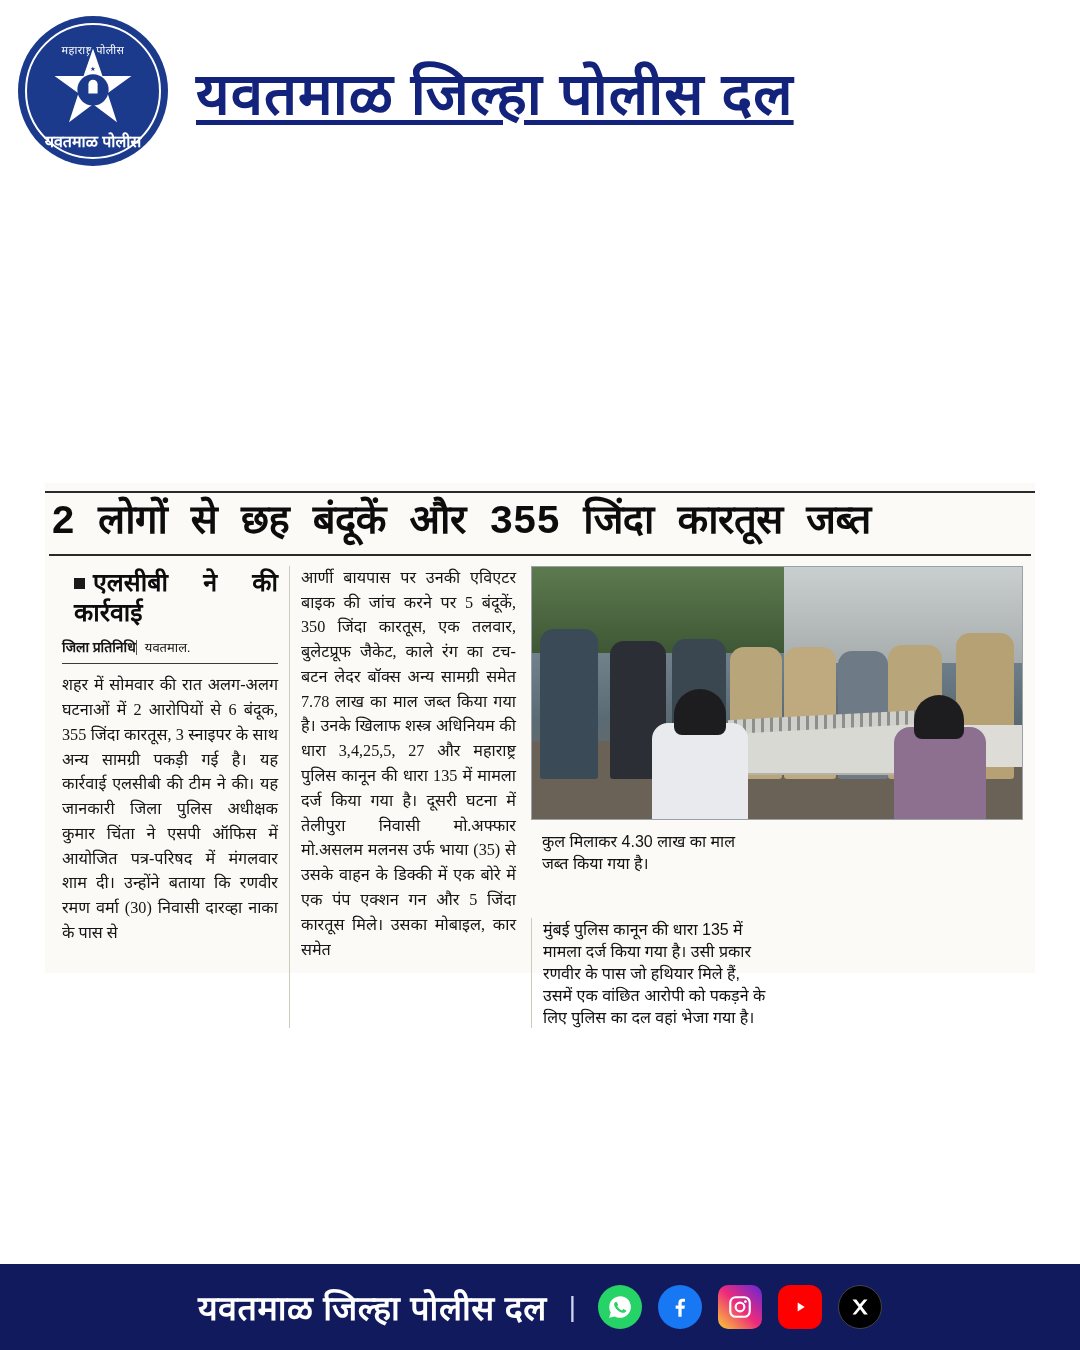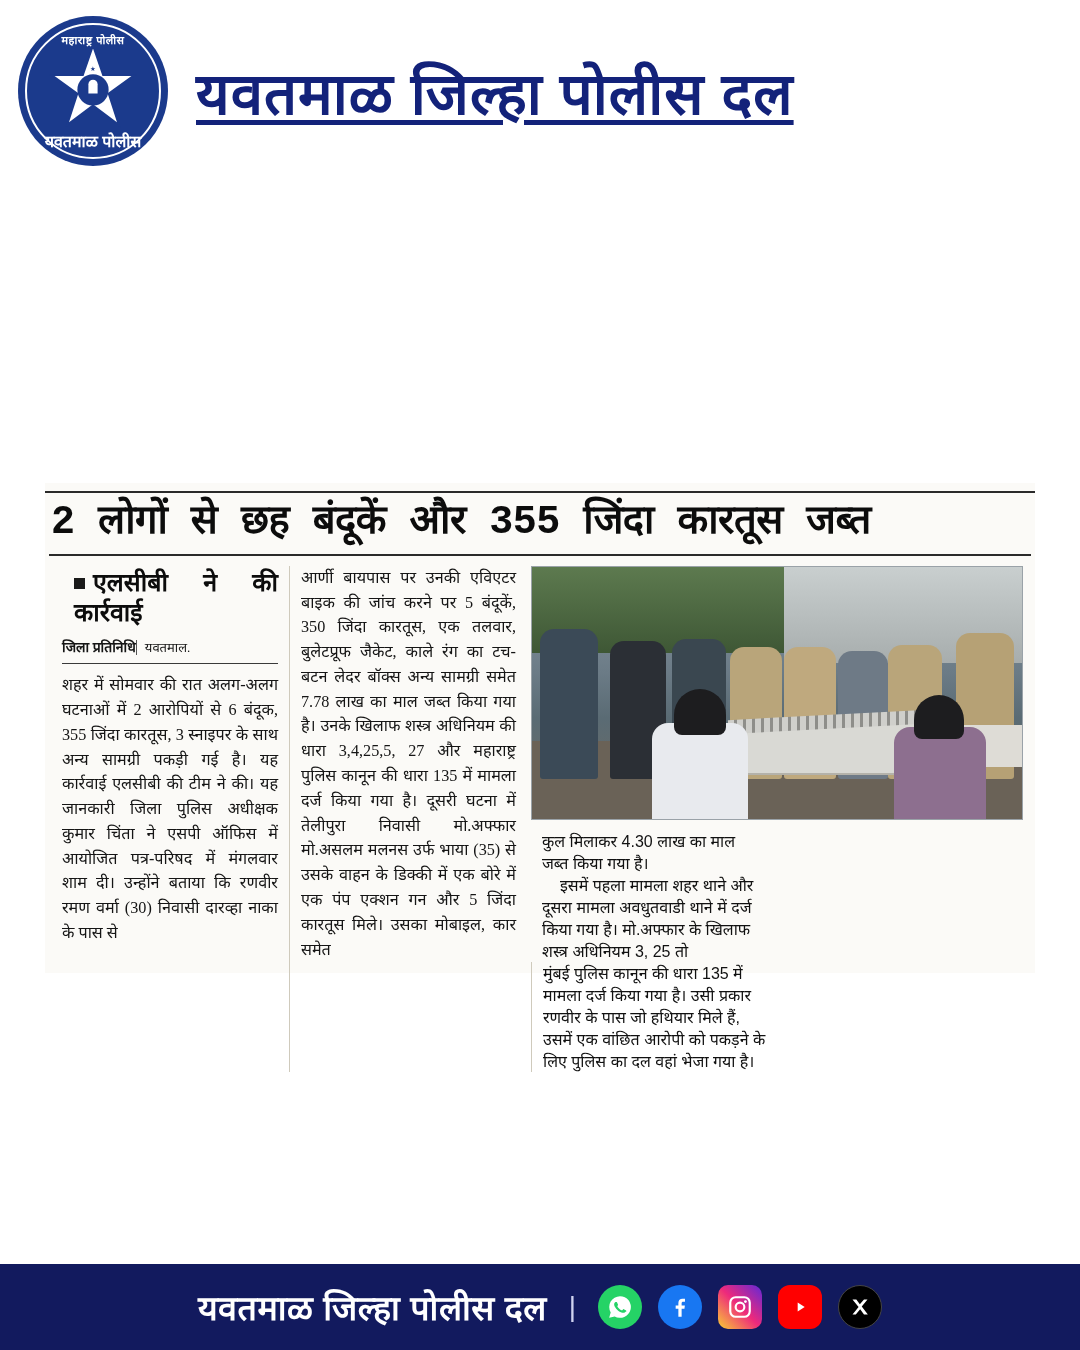--- a/index.html
+++ b/index.html
@@ -42,26 +42,26 @@
     top: 7px; left: 7px;
   }
   .logo .star {
     width: 92px; height: 92px;
     position: relative;
     margin-top: -6px;
   }
   .logo .star svg { display:block; }
   .logo .top-text {
     position: absolute;
-    top: 16px;
+    top: 26px;
     width: 100%;
     text-align: center;
     color: #ffffff;
     font-size: 11px;
-    font-weight: bold;
+    font-weight: normal;
     letter-spacing: 0.5px;
   }
   .logo .bottom-text {
     position: absolute;
     bottom: 14px;
     width: 100%;
     text-align: center;
     color: #ffffff;
     font-size: 16px;
     font-weight: bold;
@@ -209,21 +209,21 @@
     background: repeating-linear-gradient(90deg,#cfcfcb 0 6px,#8e8e8a 6px 9px);
     transform: rotate(-3deg);
   }
 
   .bottom-cols {
     display: flex;
     padding: 0 0 0 4px;
     flex-direction: column;
   }
   .bcol { width: 246px; padding: 0 11px; }
-  .bcol + .bcol { border-left: 1px solid #cfcabc; }
+  .bcol + .bcol { border-left: 1px solid #cfcabc; margin-top: 44px; }
   .indent { text-indent: 18px; }
 
   
   .footer {
     position: absolute;
     bottom: 0; left: 0;
     width: 1080px;
     height: 86px;
     background: #121a5e;
     display: flex;
@@ -322,21 +322,20 @@
             <div class="hood"></div>
           </div>
         <div class="seated s2">
             <div class="hood"></div>
           </div>
       </div>
 
       <div class="bottom-cols">
         <div class="bcol">
           <div>कुल मिलाकर 4.30 लाख का माल जब्त किया गया है।</div>
-          <div class="indent">इसमें पहला मामला शहर थाने और दूसरा मामला अवधुतवाडी थाने में दर्ज किया गया है। मो.अफ्फार के खिलाफ शस्त्र अधिनियम 3, 25 तो</div>
         </div>
         <div class="bcol">
           <div>मुंबई पुलिस कानून की धारा 135 में मामला दर्ज किया गया है। उसी प्रकार रणवीर के पास जो हथियार मिले हैं, उसमें एक वांछित आरोपी को पकड़ने के लिए पुलिस का दल वहां भेजा गया है।</div>
         </div>
       </div>
 
     </div>
   </div>
 </div>
 

